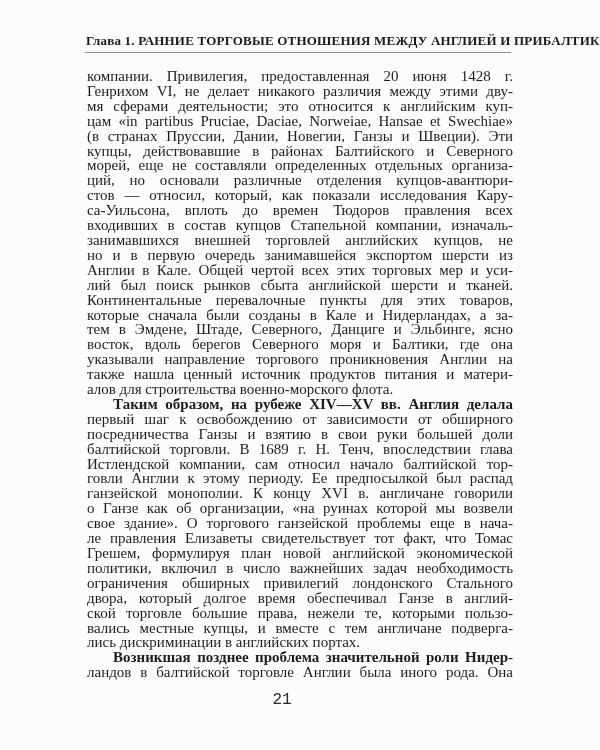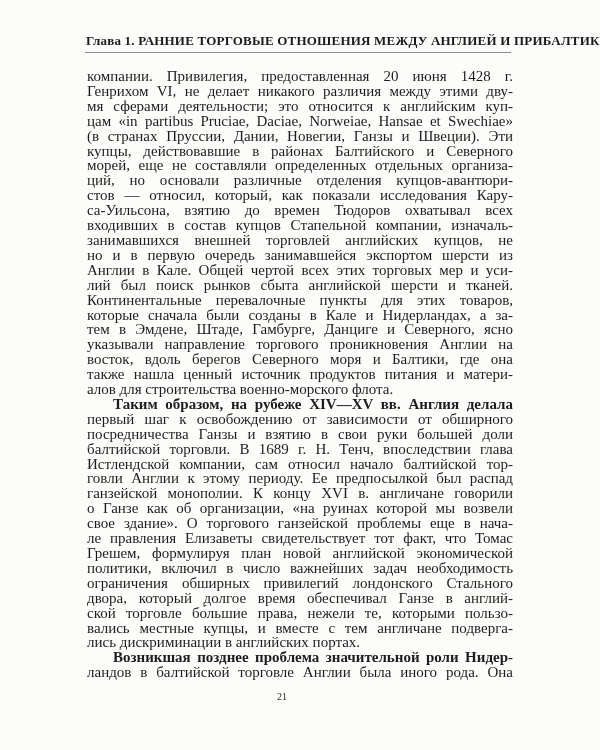--- a/index.html
+++ b/index.html
@@ -54,52 +54,53 @@
     white-space: normal;
   }
   .line.last { text-align-last: left; }
   .line.indent { text-indent: 26px; font-weight: bold; }
   .page-number {
     position: absolute;
     left: 232px;
     top: 691px;
     width: 100px;
     text-align: center;
-    font-size: 10px;
+    font-size: 16px;
     color: #2a2a2a;
+    font-family: Liberation Mono, monospace;
   }
 </style>
 </head>
 <body>
 
 <div class="page">
   <div class="running-head">Глава 1. РАННИЕ ТОРГОВЫЕ ОТНОШЕНИЯ МЕЖДУ АНГЛИЕЙ И ПРИБАЛТИКОЙ</div>
   <div class="head-rule"></div>
   <div class="body-text">
       <div class="para">
         <div class="line">компании. Привилегия, предоставленная 20 июня 1428 г.</div>
         <div class="line">Генрихом VI, не делает никакого различия между этими дву-</div>
         <div class="line">мя сферами деятельности; это относится к английским куп-</div>
         <div class="line">цам «in partibus Pruciae, Daciae, Norweiae, Hansae et Swechiae»</div>
         <div class="line">(в странах Пруссии, Дании, Новегии, Ганзы и Швеции). Эти</div>
         <div class="line">купцы, действовавшие в районах Балтийского и Северного</div>
         <div class="line">морей, еще не составляли определенных отдельных организа-</div>
         <div class="line">ций, но основали различные отделения купцов-авантюри-</div>
         <div class="line">стов — относил, который, как показали исследования Кару-</div>
-        <div class="line">са-Уильсона, взятию до времен Тюдоров охватывал всех</div>
+        <div class="line">са-Уильсона, вплоть до времен Тюдоров правления всех</div>
         <div class="line">входивших в состав купцов Стапельной компании, изначаль-</div>
         <div class="line">занимавшихся внешней торговлей английских купцов, не</div>
         <div class="line">но и в первую очередь занимавшейся экспортом шерсти из</div>
         <div class="line">Англии в Кале. Общей чертой всех этих торговых мер и уси-</div>
         <div class="line">лий был поиск рынков сбыта английской шерсти и тканей.</div>
         <div class="line">Континентальные перевалочные пункты для этих товаров,</div>
         <div class="line">которые сначала были созданы в Кале и Нидерландах, а за-</div>
-        <div class="line">тем в Эмдене, Штаде, Гамбурге, Данциге и Северного, ясно</div>
+        <div class="line">тем в Эмдене, Штаде, Северного, Данциге и Эльбинге, ясно</div>
+        <div class="line">восток, вдоль берегов Северного моря и Балтики, где она</div>
         <div class="line">указывали направление торгового проникновения Англии на</div>
-        <div class="line">восток, вдоль берегов Северного моря и Балтики, где она</div>
         <div class="line">также нашла ценный источник продуктов питания и матери-</div>
         <div class="line last">алов для строительства военно-морского флота.</div>
       </div>
       <div class="para">
         <div class="line indent">Таким образом, на рубеже XIV—XV вв. Англия делала</div>
         <div class="line">первый шаг к освобождению от зависимости от обширного</div>
         <div class="line">посредничества Ганзы и взятию в свои руки большей доли</div>
         <div class="line">балтийской торговли. В 1689 г. Н. Тенч, впоследствии глава</div>
         <div class="line">Истлендской компании, сам относил начало балтийской тор-</div>
         <div class="line">говли Англии к этому периоду. Ее предпосылкой был распад</div>

